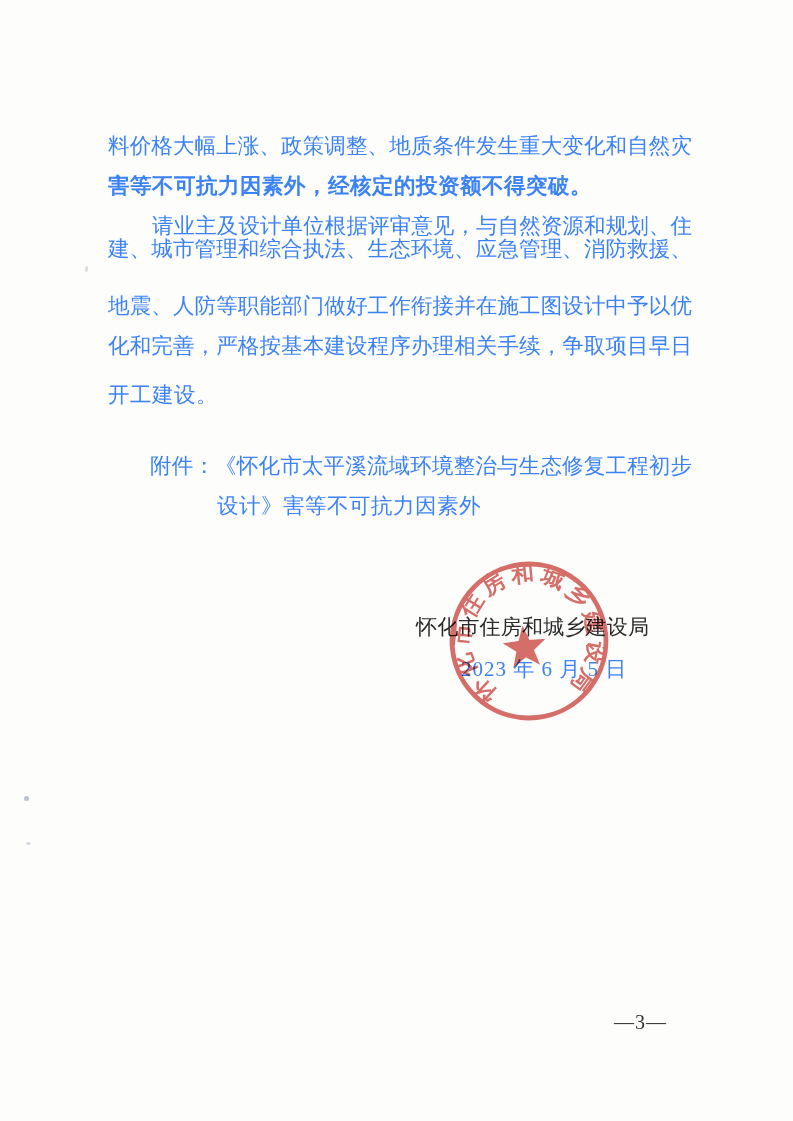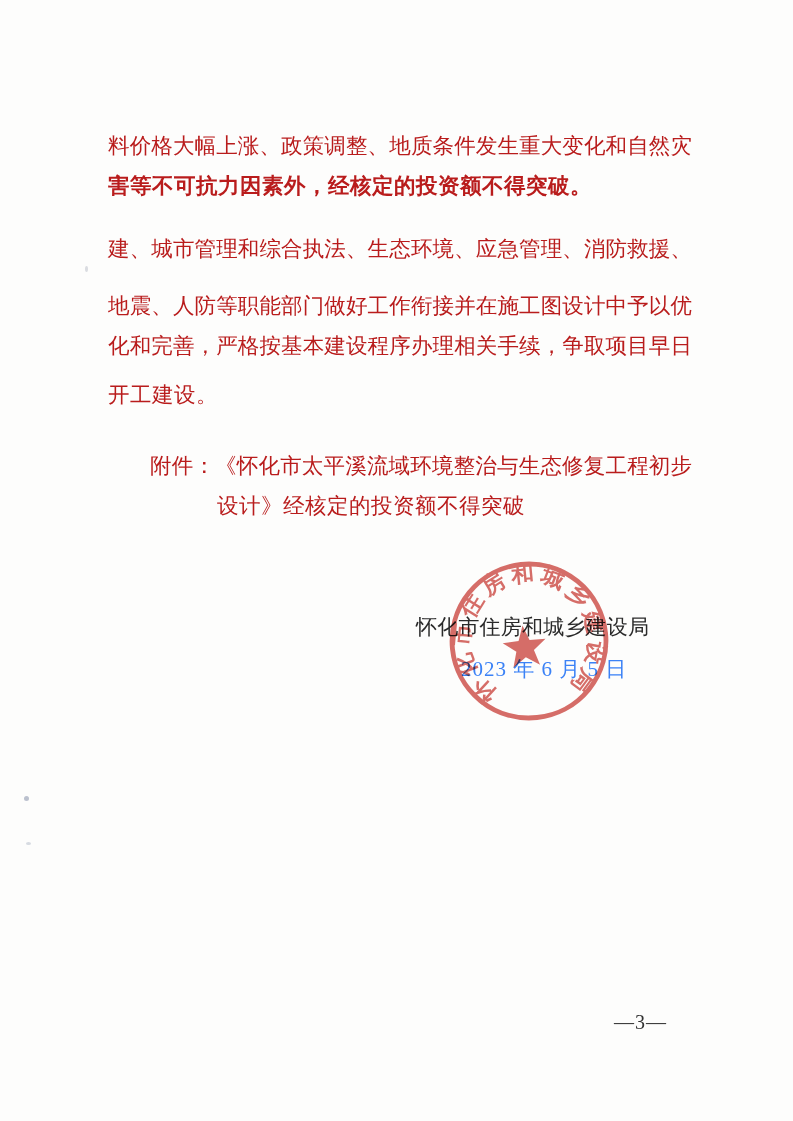--- a/index.html
+++ b/index.html
@@ -4,21 +4,21 @@
 <style>
   html,body{margin:0;padding:0;}
   body{
     width:793px;height:1121px;position:relative;overflow:hidden;
     background:#fdfdfc;
     font-family:"Liberation Serif","DejaVu Serif",serif;
   }
   .page{position:absolute;inset:0;}
   .bodyline{
     position:absolute;
-    font-size:21.5px;line-height:30px;color:#b91c1c;
+    font-size:21.5px;line-height:30px;color:#3b82f6;
     white-space:nowrap;
     letter-spacing:0.5px;
   }
   .just{
     white-space:normal;
     text-align:justify;
     text-align-last:justify;
     letter-spacing:0;
   }
   .l1{top:131px;left:108px;width:584px;}
@@ -55,27 +55,28 @@
   .speck2{left:26px;top:842px;width:5px;height:3px;background:#c6ccd6;opacity:.7;}
   .speck3{left:85px;top:266px;width:3px;height:6px;background:#c3c7cf;opacity:.6;}
 </style>
 </head>
 <body>
 
 <div class="page">
 
   <div class="bodyline just l1">料价格大幅上涨、政策调整、地质条件发生重大变化和自然灾</div>
   <div class="bodyline l2">害等不可抗力因素外，经核定的投资额不得突破。</div>
+  <div class="bodyline just l3">请业主及设计单位根据评审意见，与自然资源和规划、住</div>
   <div class="bodyline just l4">建、城市管理和综合执法、生态环境、应急管理、消防救援、</div>
   <div class="bodyline just l5">地震、人防等职能部门做好工作衔接并在施工图设计中予以优</div>
   <div class="bodyline just l6">化和完善，严格按基本建设程序办理相关手续，争取项目早日</div>
   <div class="bodyline l7">开工建设。</div>
 
   <div class="bodyline just att1">附件：《怀化市太平溪流域环境整治与生态修复工程初步</div>
-  <div class="bodyline att2">设计》经核定的投资额不得突破</div>
+  <div class="bodyline att2">设计》害等不可抗力因素外</div>
 
   <div class="signature">怀化市住房和城乡建设局</div>
   <div class="docdate">2023 年 6 月 5 日</div>
 
   <svg class="seal" viewBox="0 0 200 200" aria-hidden="true">
     <g transform="rotate(-6 100 100)" fill="#d25a54" stroke="none">
       <circle cx="100" cy="100" r="95" fill="none" stroke="#d25a54" stroke-width="6"></circle>
       <polygon points="94,80 100.8,98.7 120.6,99.3 104.9,111.6 110.5,130.7 94,119.5 77.5,130.7 83.1,111.6 67.4,99.3 87.2,98.7"></polygon>
       <path id="sealArc" d="M 63,164.1 A 74,74 0 1 1 137,164.1" fill="none"></path>
       <text class="seal-arc-text" fill="#d25a54">

